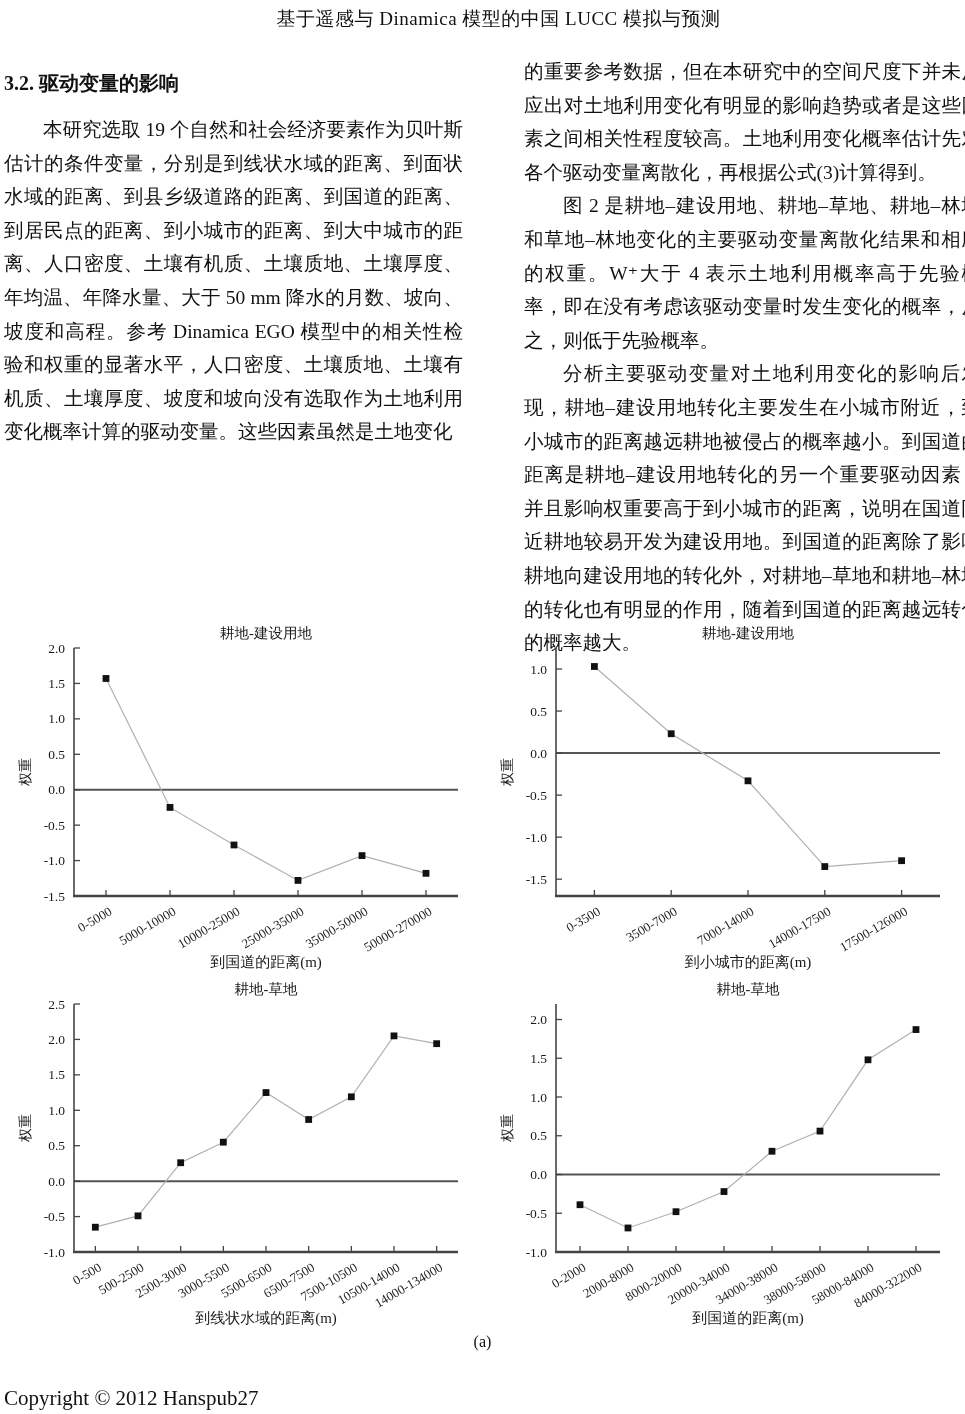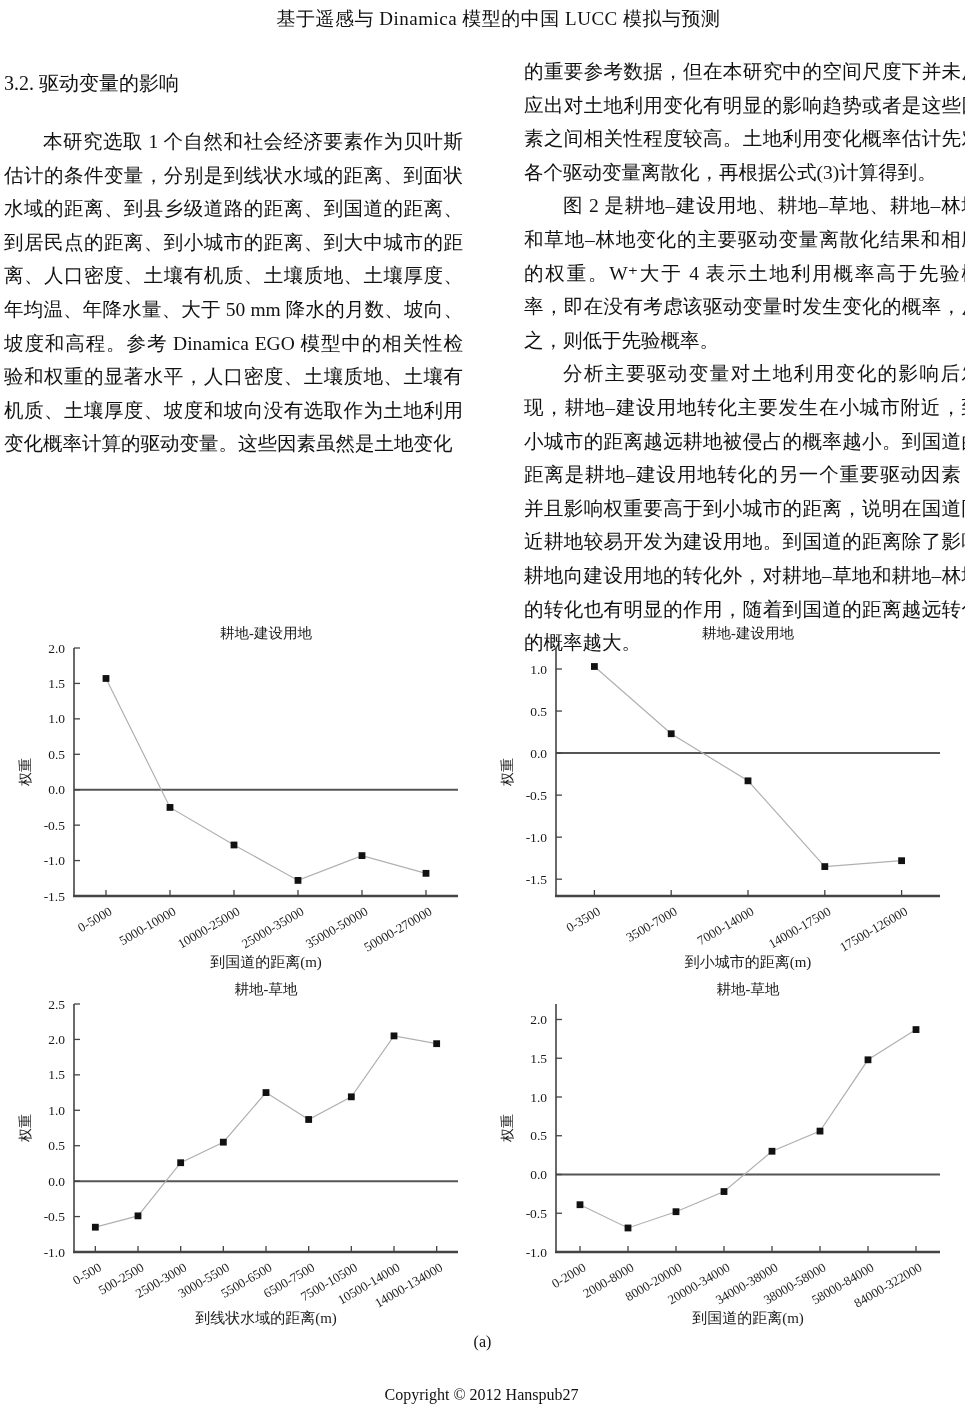--- a/index.html
+++ b/index.html
@@ -14,48 +14,48 @@
     text-align:center; font-size:19px; letter-spacing:0.5px;
   }
   .col {
     position:absolute; top:55px; font-size:19.5px; line-height:33.6px;
     text-align:justify;
   }
   .col-left  { left:4px;   width:459px; }
   .col-right { left:524px; width:457px; }
   .col p.indent { text-indent:2em; }
   .section-heading {
-    font-size:20px; font-weight:normal; margin:14px 0 28px 0;
+    font-size:20px; font-weight:bold; margin:14px 0 16px 0;
     line-height:28px; text-align:left;
   }
   .charts {
     position:absolute; top:622px; left:0; width:965px;
     display:grid; grid-template-columns:483px 482px; grid-template-rows:356px 356px;
   }
   .chart-cell { display:flex; justify-content:center; align-items:flex-start; }
   .chart-cell svg { display:block; }
   .sub-label {
     position:absolute; top:1333px; left:0; width:100%;
     text-align:center; font-size:16px;
   }
   .footer {
     position:absolute; top:1386px; left:4px; right:6px;
-    display:flex; justify-content:center; font-size:16px;
+    display:flex; justify-content:flex-start; font-size:21px;
   }
 </style>
 </head>
 <body>
 
 <div class="page">
 
   <div class="header-title">基于遥感与 Dinamica 模型的中国 LUCC 模拟与预测</div>
 
   <div class="col col-left">
     <h3 class="section-heading">3.2. 驱动变量的影响</h3>
-    <p class="indent">本研究选取 1 个自然和社会经济要素作为贝叶斯估计的条件变量，分别是到线状水域的距离、到面状水域的距离、到县乡级道路的距离、到国道的距离、到居民点的距离、到小城市的距离、到大中城市的距离、人口密度、土壤有机质、土壤质地、土壤厚度、年均温、年降水量、大于 50 mm 降水的月数、坡向、坡度和高程。参考 Dinamica EGO 模型中的相关性检验和权重的显著水平，人口密度、土壤质地、土壤有机质、土壤厚度、坡度和坡向没有选取作为土地利用变化概率计算的驱动变量。这些因素虽然是土地变化</p>
+    <p class="indent">本研究选取 19 个自然和社会经济要素作为贝叶斯估计的条件变量，分别是到线状水域的距离、到面状水域的距离、到县乡级道路的距离、到国道的距离、到居民点的距离、到小城市的距离、到大中城市的距离、人口密度、土壤有机质、土壤质地、土壤厚度、年均温、年降水量、大于 50 mm 降水的月数、坡向、坡度和高程。参考 Dinamica EGO 模型中的相关性检验和权重的显著水平，人口密度、土壤质地、土壤有机质、土壤厚度、坡度和坡向没有选取作为土地利用变化概率计算的驱动变量。这些因素虽然是土地变化</p>
   </div>
 
   <div class="col col-right">
     <p>的重要参考数据，但在本研究中的空间尺度下并未反应出对土地利用变化有明显的影响趋势或者是这些因素之间相关性程度较高。土地利用变化概率估计先对各个驱动变量离散化，再根据公式(3)计算得到。</p>
     <p class="indent">图 2 是耕地–建设用地、耕地–草地、耕地–林地和草地–林地变化的主要驱动变量离散化结果和相应的权重。W⁺大于 4 表示土地利用概率高于先验概率，即在没有考虑该驱动变量时发生变化的概率，反之，则低于先验概率。</p>
     <p class="indent">分析主要驱动变量对土地利用变化的影响后发现，耕地–建设用地转化主要发生在小城市附近，到小城市的距离越远耕地被侵占的概率越小。到国道的距离是耕地–建设用地转化的另一个重要驱动因素，并且影响权重要高于到小城市的距离，说明在国道附近耕地较易开发为建设用地。到国道的距离除了影响耕地向建设用地的转化外，对耕地–草地和耕地–林地的转化也有明显的作用，随着到国道的距离越远转化的概率越大。</p>
   </div>
 
   <div class="charts">
     <div class="chart-cell">

